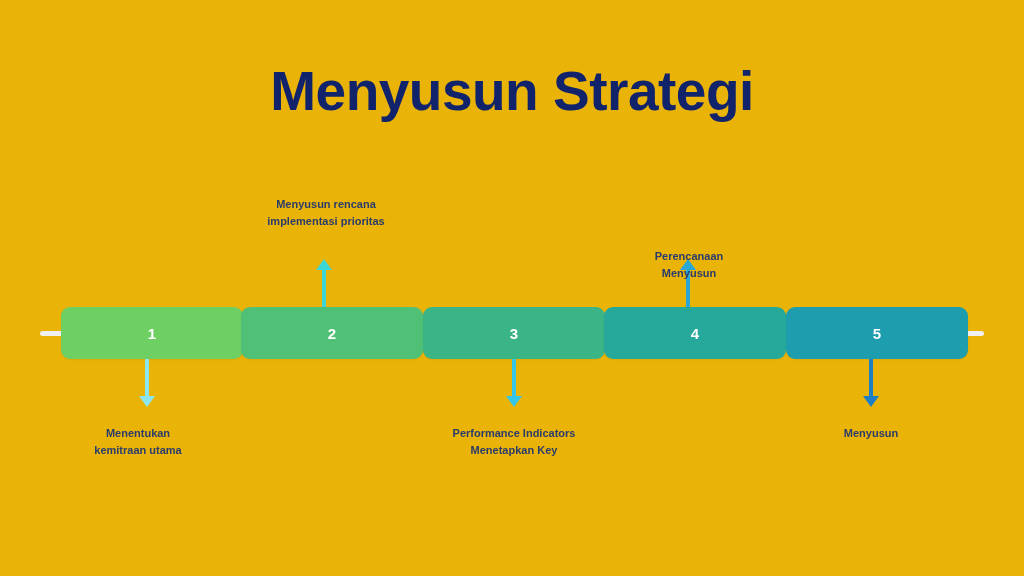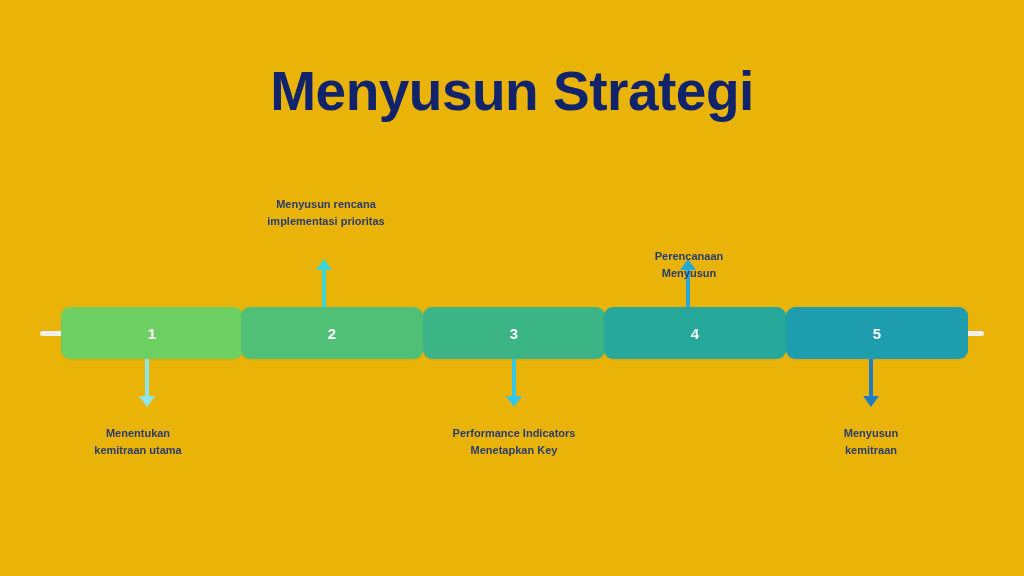--- a/index.html
+++ b/index.html
@@ -178,17 +178,16 @@
     <div class="caption bottom cap3" style="color: rgb(42, 60, 107);">
       <div>Performance Indicators</div>
       <div>Menetapkan Key</div>
     </div>
     <div class="caption top cap4" style="color: rgb(42, 60, 107);">
       <div>Perencanaan</div>
       <div>Menyusun</div>
     </div>
     <div class="caption bottom cap5" style="color: rgb(42, 60, 107);">
       <div>Menyusun</div>
-      <div>kemitraan</div>
     </div>
 
   </div>
 </div>
 
 </body></html>

